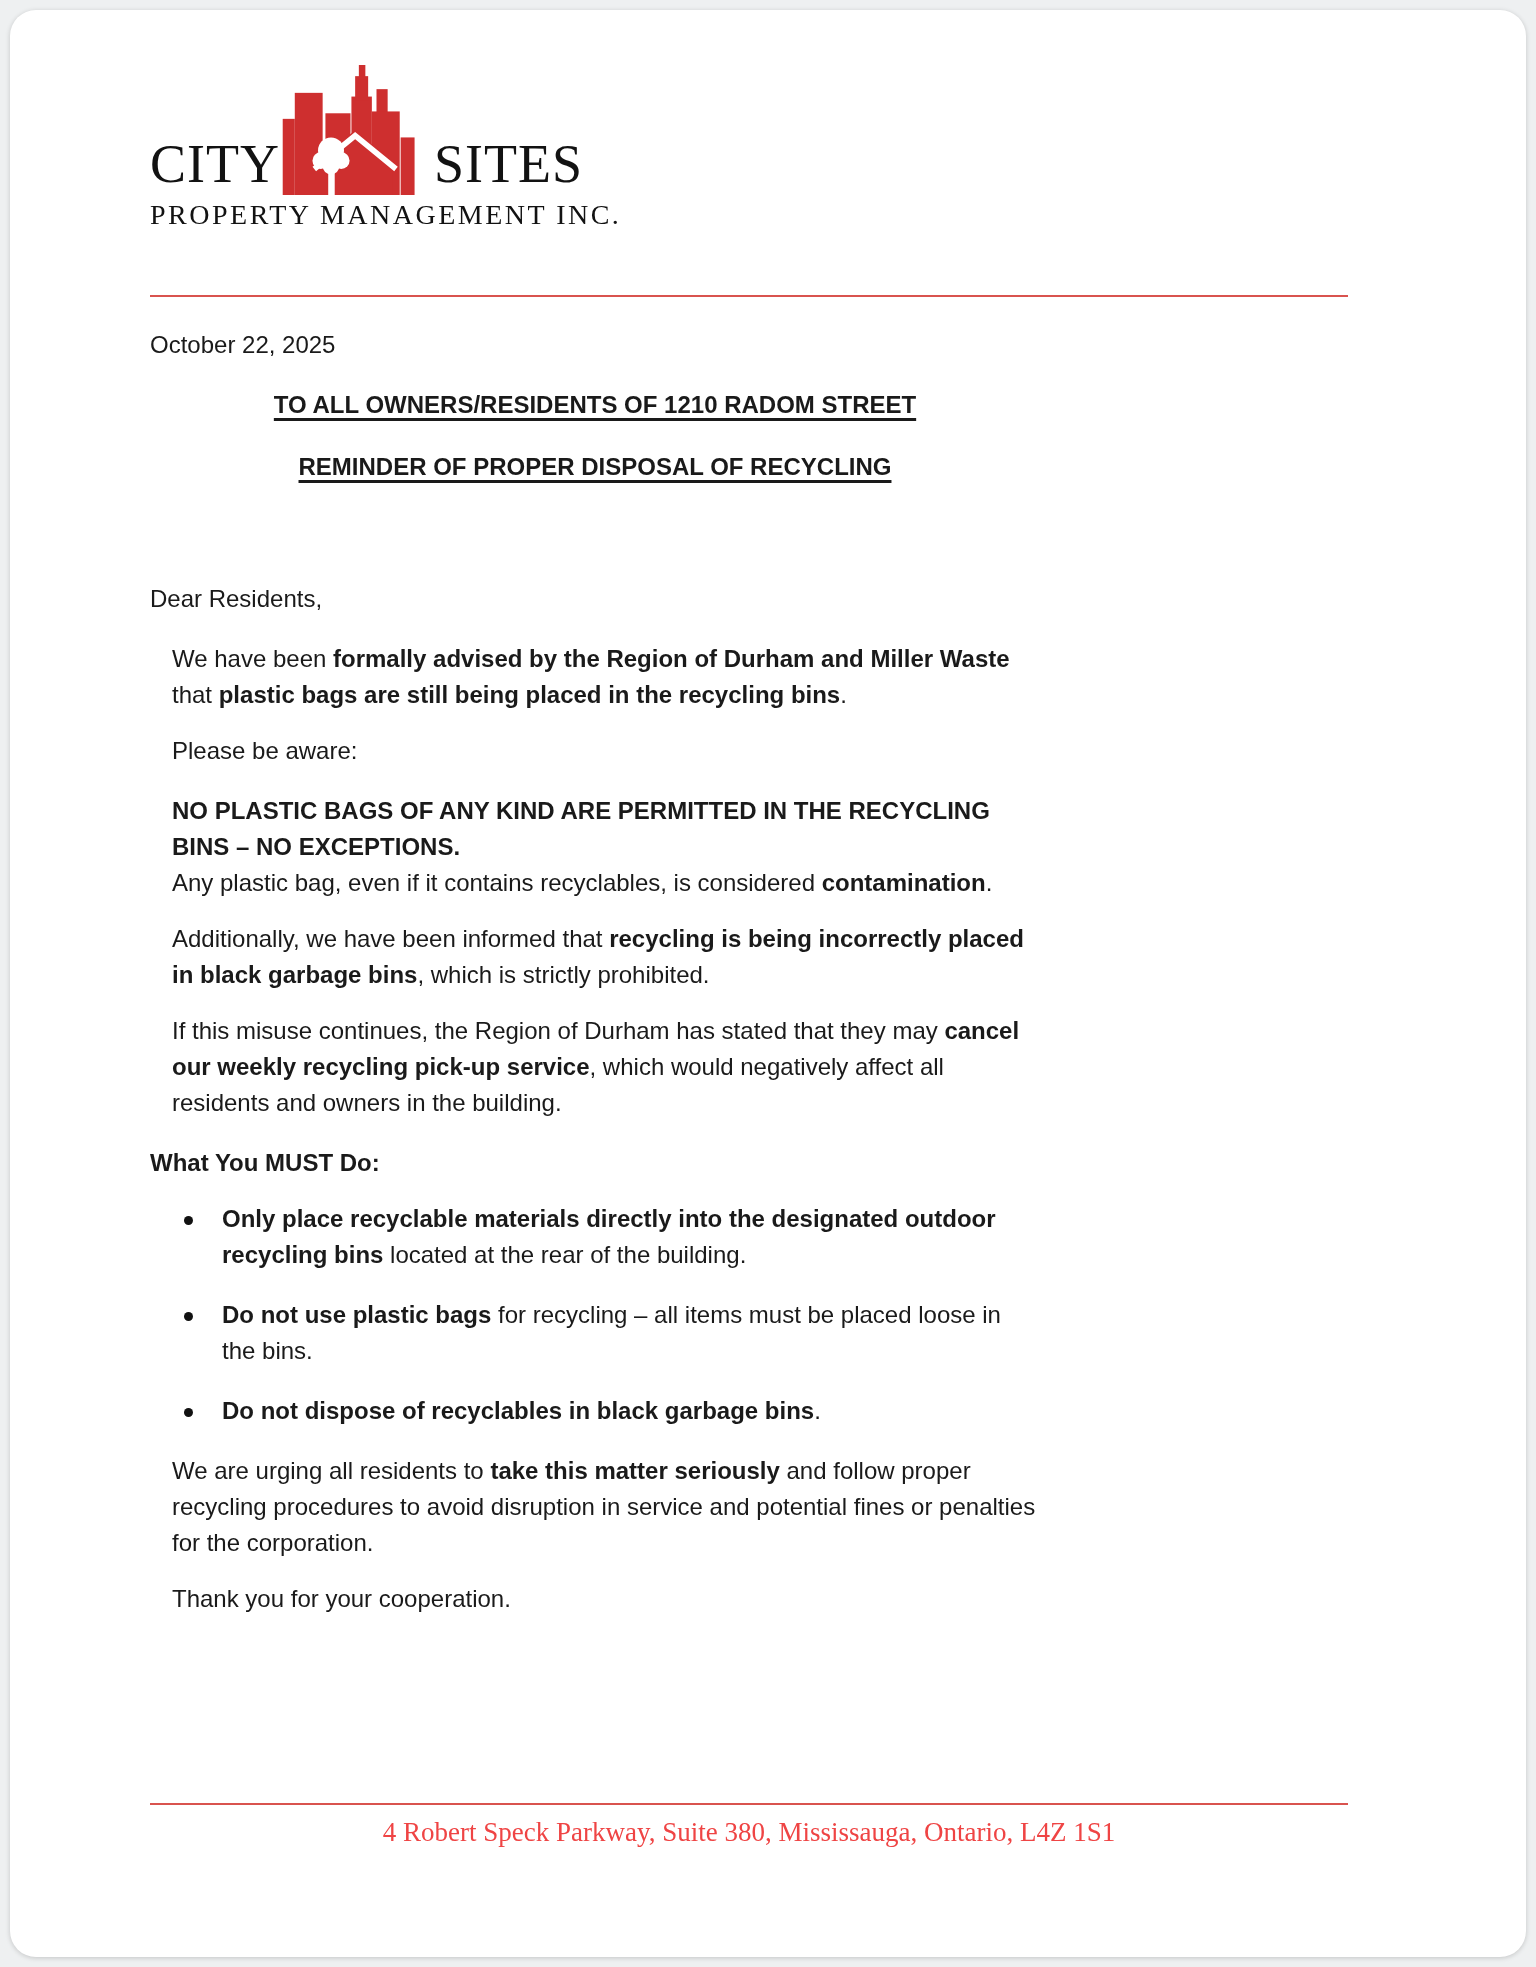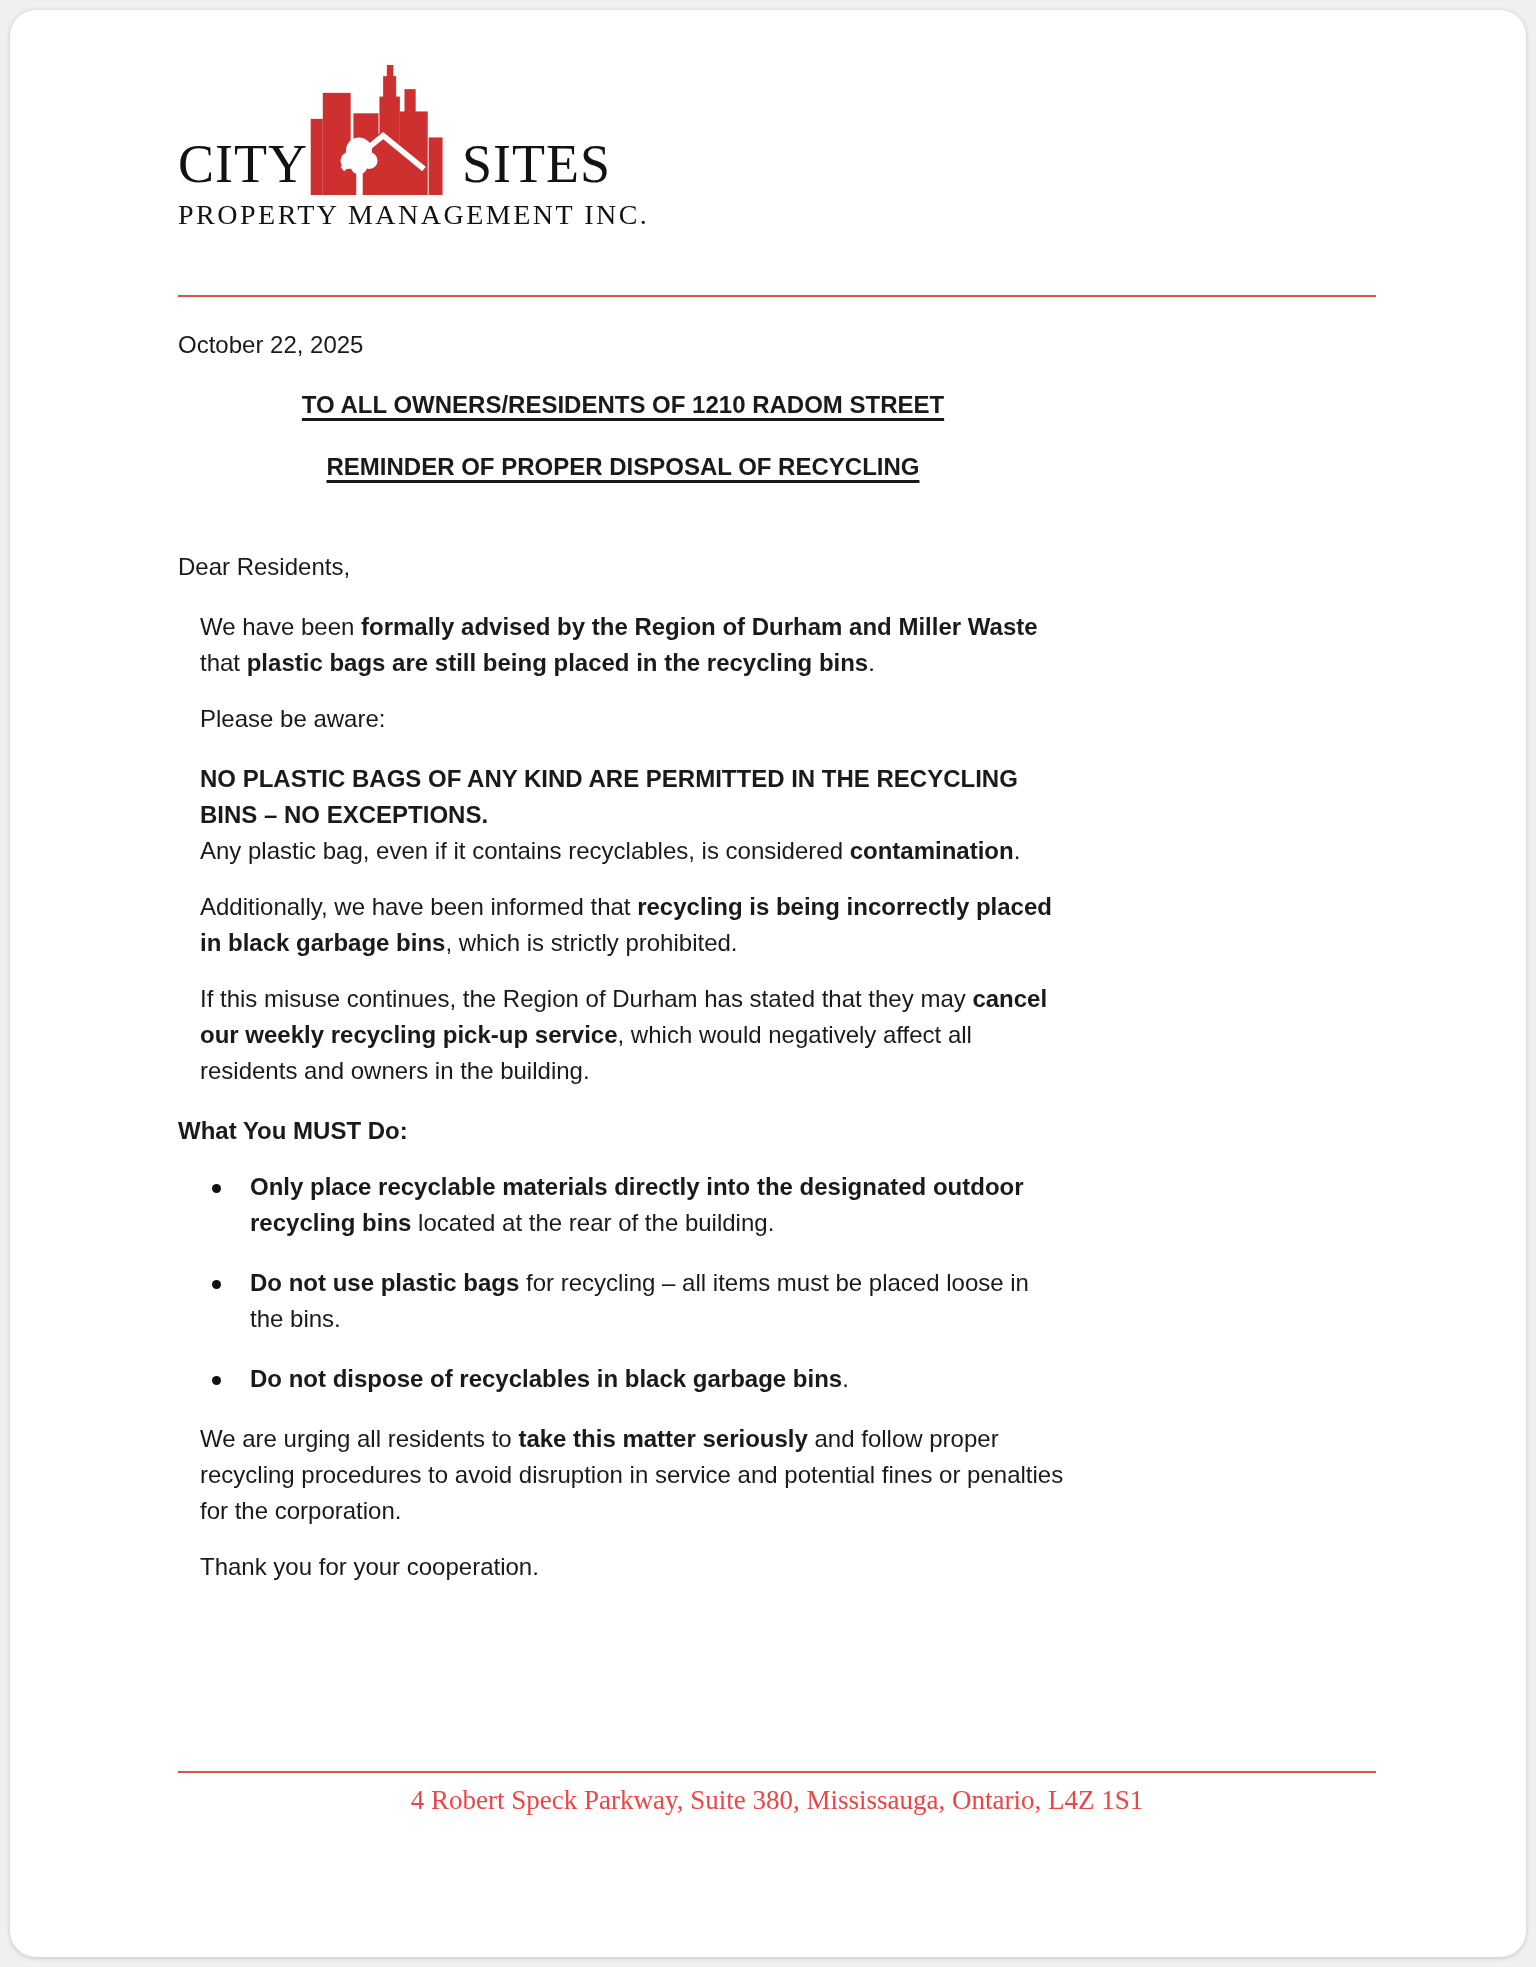--- a/index.html
+++ b/index.html
@@ -13,21 +13,20 @@
   .card{
     position:relative;
     width:1516px;height:1947px;
     margin:10px auto 0 auto;
     background:#ffffff;
     border-radius:26px;
     box-shadow:0 1px 5px rgba(0,0,0,0.18);
     overflow:hidden;
     box-sizing:border-box;
     padding-top:55px;
-    padding-left:28px;
   }
   
   .logo-block{margin-left:140px;}
   .logo-row{
     display:flex;align-items:flex-end;
     font-family:"Liberation Serif", serif;
     font-size:54px;color:#121212;
     letter-spacing:1px;line-height:1;
   }
   .logo-word{padding-bottom:2px;}
@@ -49,21 +48,21 @@
   .content{margin-left:140px;width:890px;font-size:24px;line-height:1.5;}
   .date{margin-top:30px;}
   .title{
     font-weight:bold;text-align:center;
     text-decoration:underline;
     text-decoration-thickness:3px;
     text-underline-offset:5px;
   }
   .title.first{margin-top:24px;}
   .title.second{margin-top:26px;}
-  .salutation{margin-top:64px;}
+  .salutation{margin-top:96px;}
   .re-line{font-weight:bold;margin-top:22px;}
   .para{margin-top:20px;margin-left:22px;}
   .para.tight{margin-top:24px;}
   .must-do{font-weight:bold;margin-top:24px;}
   ul.bullets{
     list-style:none;margin:20px 0 0 0;padding:0 0 0 72px;
   }
   ul.bullets li{position:relative;margin-bottom:24px;}
   ul.bullets li::before{
     content:"";position:absolute;left:-38px;top:15px;

